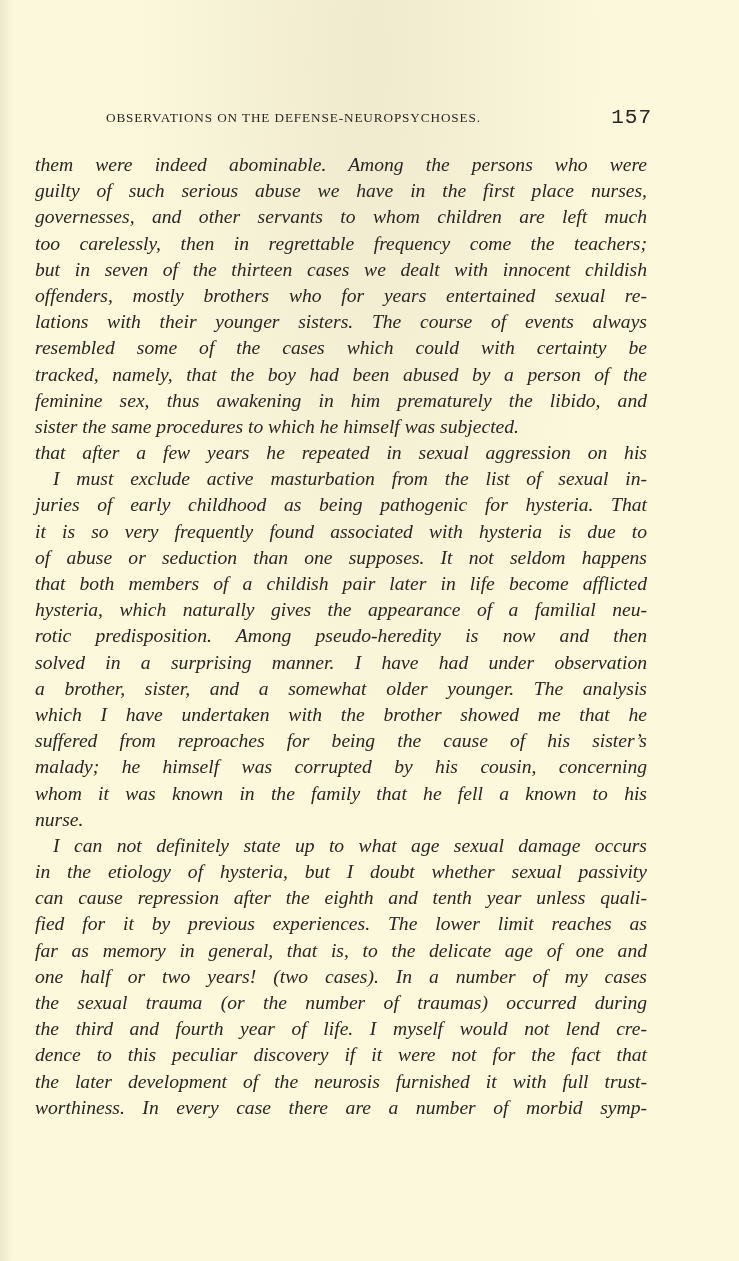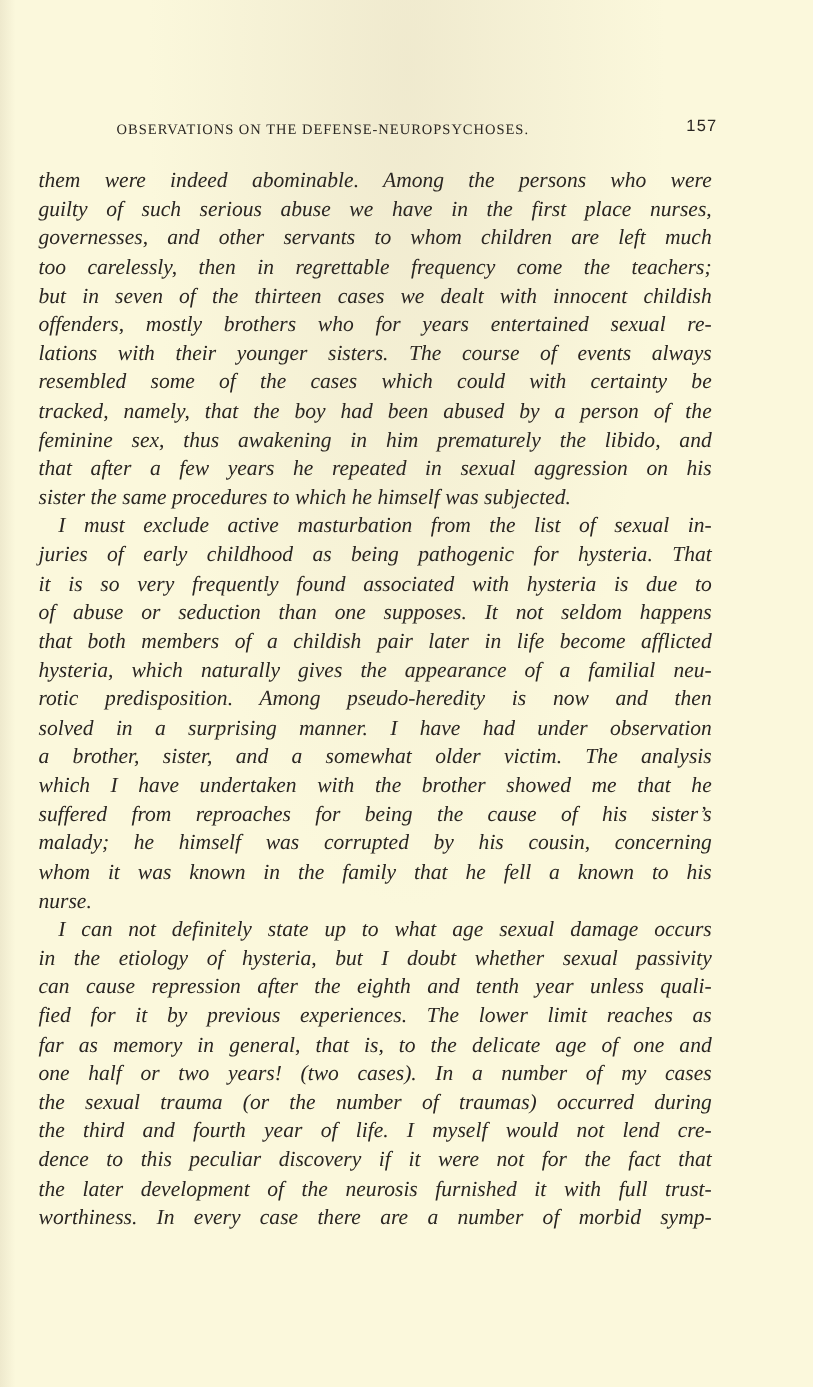--- a/index.html
+++ b/index.html
@@ -36,23 +36,23 @@
       left: 0;
       top: 4px;
       font-size: 13.2px;
       letter-spacing: 0.9px;
       white-space: nowrap;
     }
     .page-number {
       position: absolute;
       right: 0;
       top: 0;
-      font-size: 15px;
+      font-size: 21px;
       letter-spacing: 1px;
-      font-family: Liberation Sans, sans-serif;
+      font-family: Liberation Mono, monospace;
     }
     .body-text {
       position: absolute;
       left: 35px;
       top: 152px;
       width: 612px;
       font-family: "Liberation Serif", serif;
       font-size: 19.6px;
       line-height: 26.2px;
       color: #2a2622;
@@ -88,34 +88,34 @@
       <span class="line">them were indeed abominable. Among the persons who were</span>
       <span class="line">guilty of such serious abuse we have in the first place nurses,</span>
       <span class="line">governesses, and other servants to whom children are left much</span>
       <span class="line">too carelessly, then in regrettable frequency come the teachers;</span>
       <span class="line">but in seven of the thirteen cases we dealt with innocent childish</span>
       <span class="line">offenders, mostly brothers who for years entertained sexual re-</span>
       <span class="line">lations with their younger sisters. The course of events always</span>
       <span class="line">resembled some of the cases which could with certainty be</span>
       <span class="line">tracked, namely, that the boy had been abused by a person of the</span>
       <span class="line">feminine sex, thus awakening in him prematurely the libido, and</span>
+      <span class="line last">sister the same procedures to which he himself was subjected.</span>
       <span class="line">that after a few years he repeated in sexual aggression on his</span>
-      <span class="line last">sister the same procedures to which he himself was subjected.</span>
     </div>
 
     <div>
       <span class="line indent">I must exclude active masturbation from the list of sexual in-</span>
       <span class="line">juries of early childhood as being pathogenic for hysteria. That</span>
       <span class="line">it is so very frequently found associated with hysteria is due to</span>
       <span class="line">of abuse or seduction than one supposes. It not seldom happens</span>
       <span class="line">that both members of a childish pair later in life become afflicted</span>
       <span class="line">hysteria, which naturally gives the appearance of a familial neu-</span>
       <span class="line">rotic predisposition. Among pseudo-heredity is now and then</span>
       <span class="line">solved in a surprising manner. I have had under observation</span>
-      <span class="line">a brother, sister, and a somewhat older victim. The analysis</span>
+      <span class="line">a brother, sister, and a somewhat older younger. The analysis</span>
       <span class="line">which I have undertaken with the brother showed me that he</span>
       <span class="line">suffered from reproaches for being the cause of his sister’s</span>
       <span class="line">malady; he himself was corrupted by his cousin, concerning</span>
       <span class="line">whom it was known in the family that he fell a known to his</span>
       <span class="line last">nurse.</span>
     </div>
 
     <div>
       <span class="line indent">I can not definitely state up to what age sexual damage occurs</span>
       <span class="line">in the etiology of hysteria, but I doubt whether sexual passivity</span>

